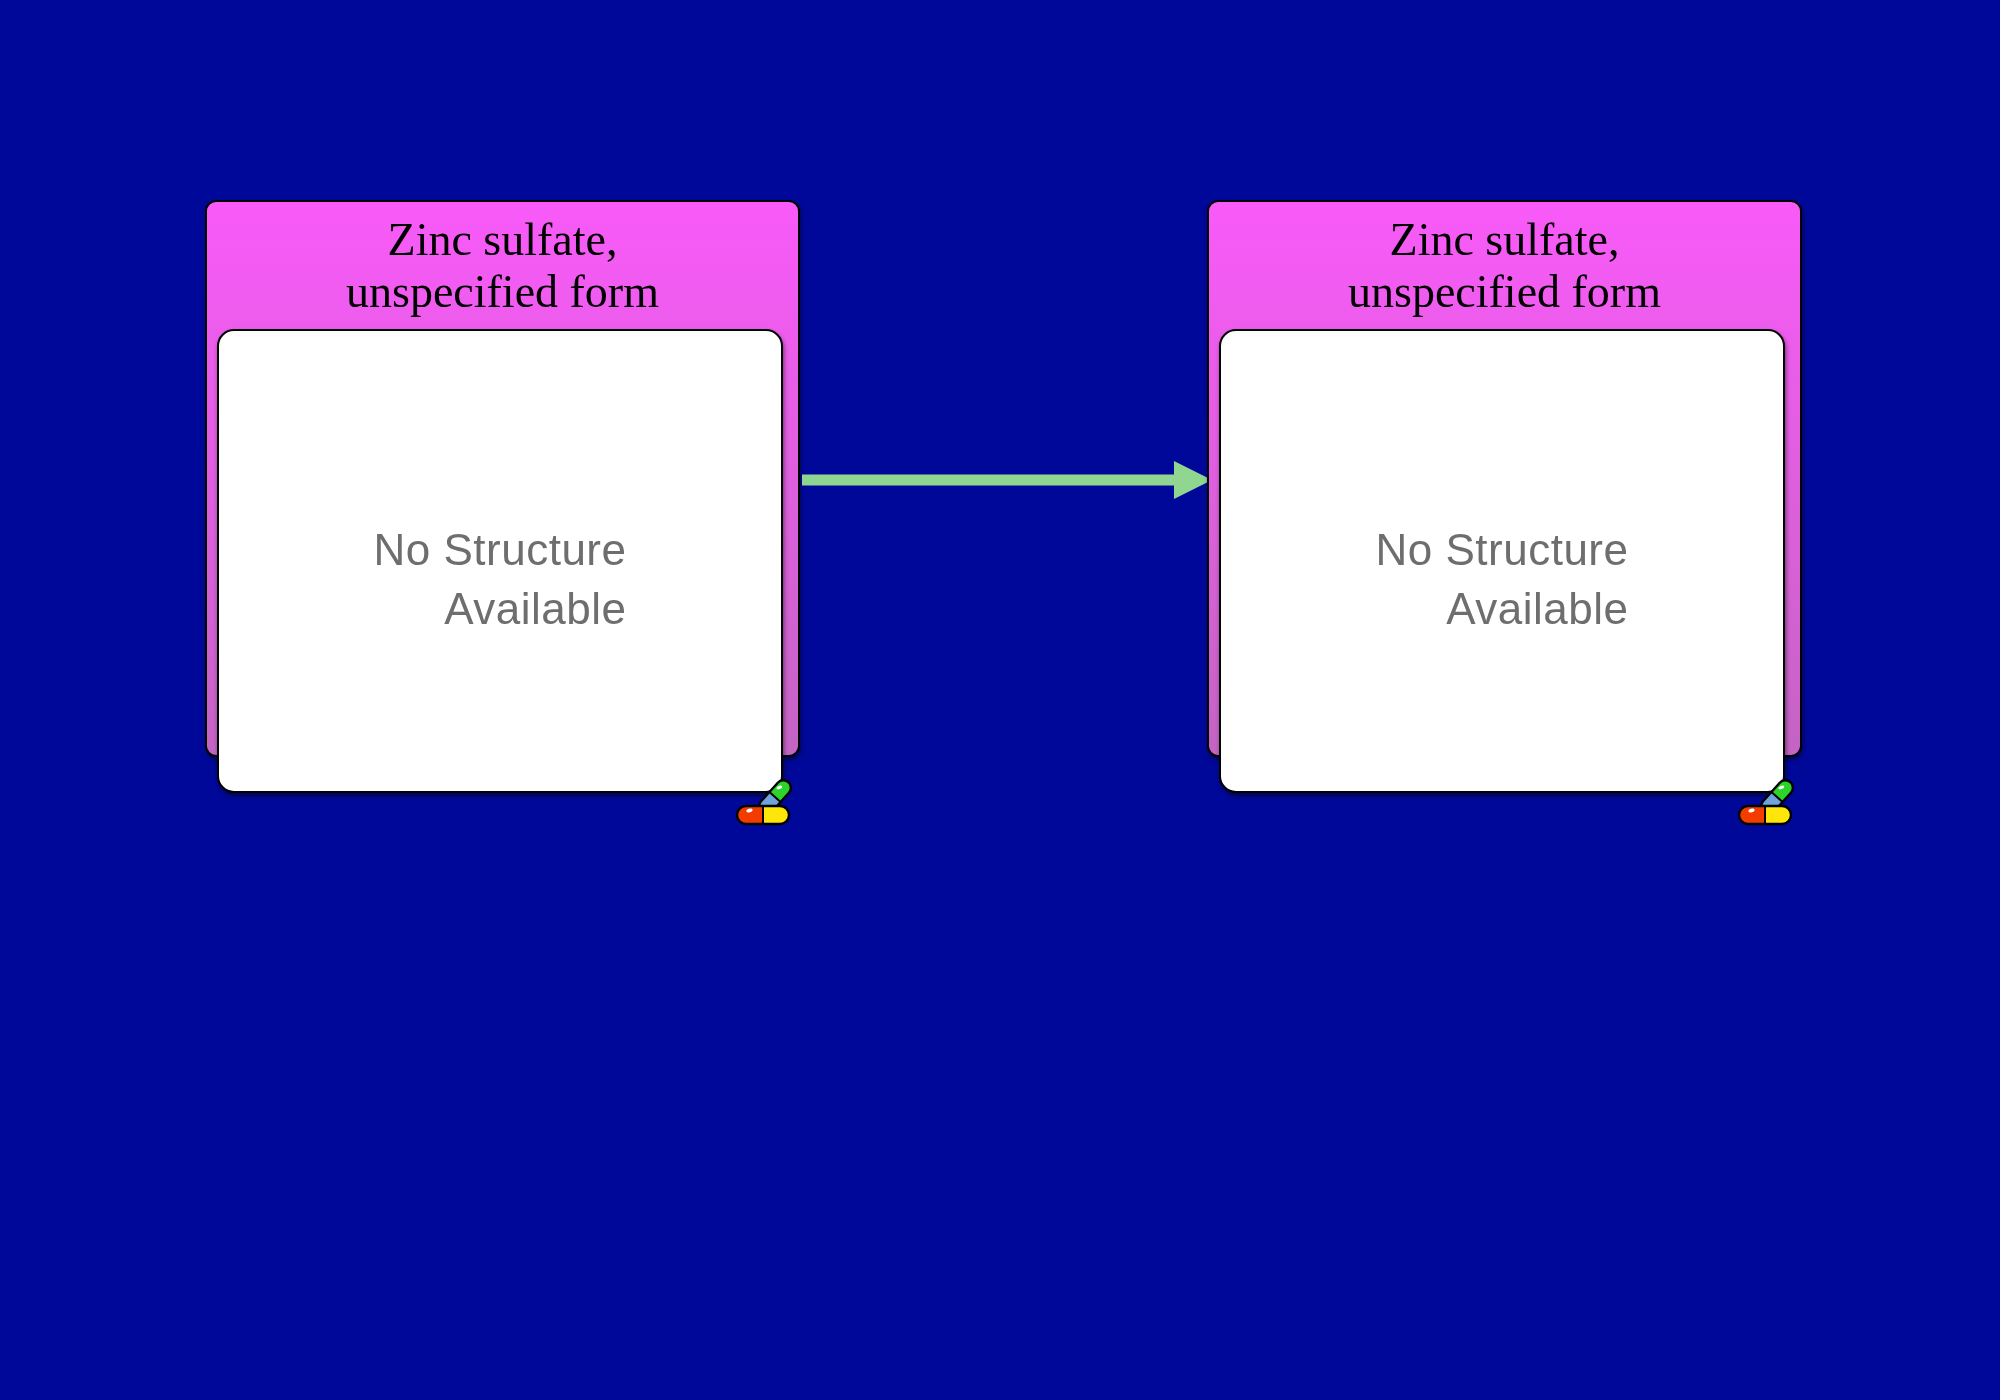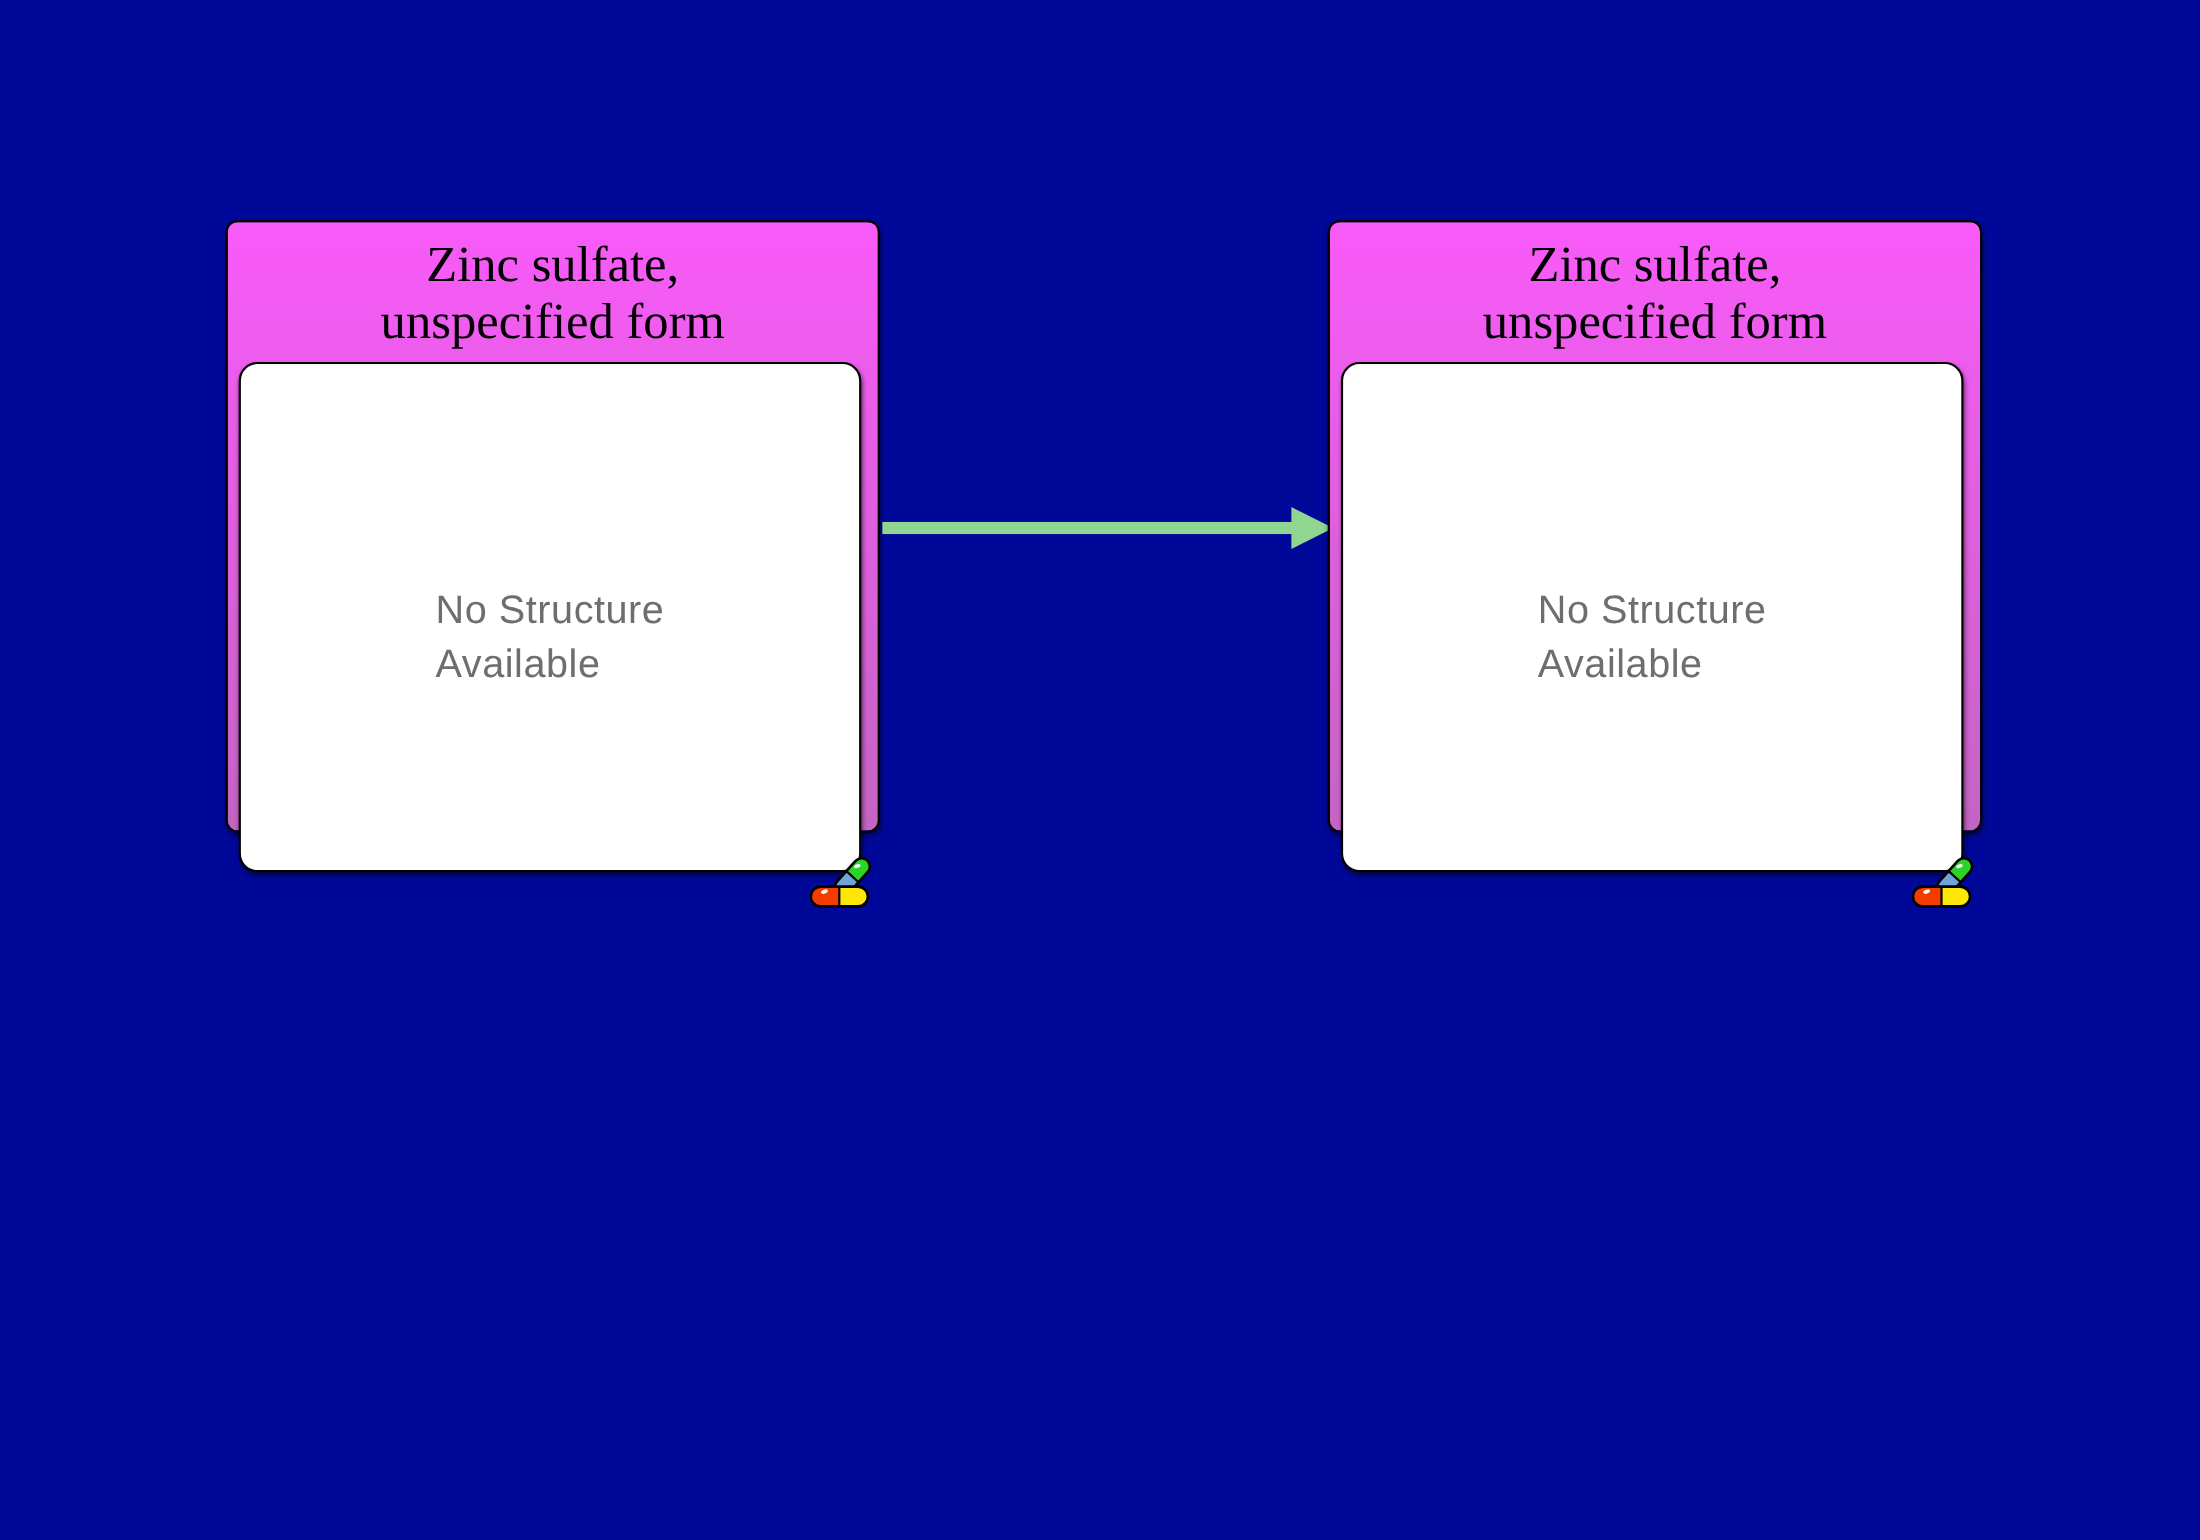--- a/index.html
+++ b/index.html
@@ -48,22 +48,22 @@
     background: var(--color-node-body-background, #fff);
     border: 2px solid var(--color-node-border, #000);
     border-radius: 17px;
     box-shadow: 1px 3px 4px rgba(0,0,0,0.5);
     display: flex;
     align-items: center;
     justify-content: center;
   }
   .no-structure {
     margin-top: 36px;
-    text-align: left;
-    font-size: 36px;
+    text-align: right;
+    font-size: 44px;
     line-height: 1.35;
     letter-spacing: 0.5px;
     color: var(--color-node-body-text, #6E6E6E);
   }
   .pill-icon {
     position: absolute;
     left: 528px;
     top: 574px;
     width: 62px;
     height: 54px;

